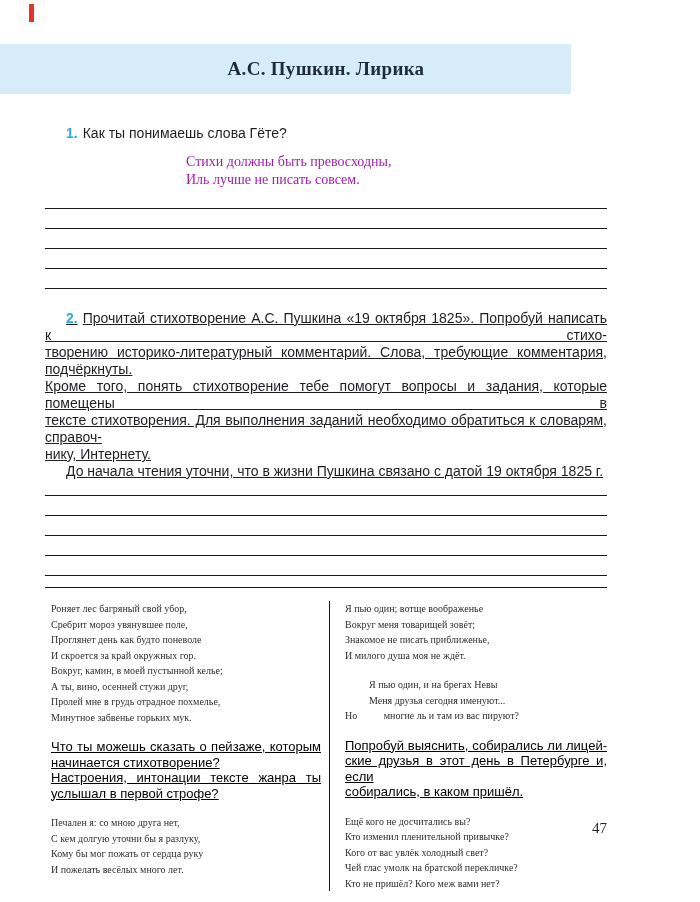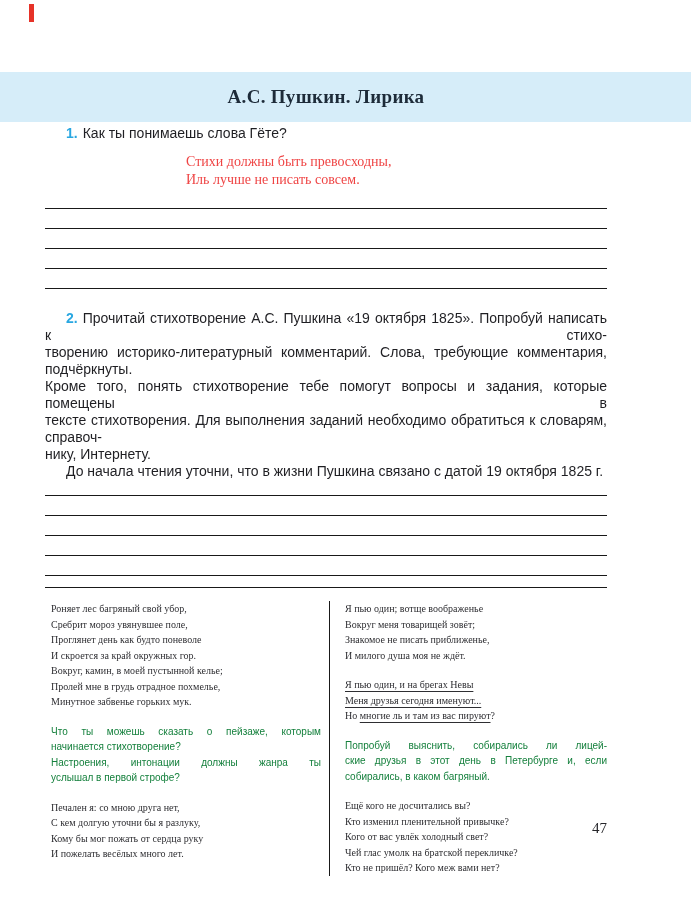--- a/index.html
+++ b/index.html
@@ -2,55 +2,55 @@
 <html><head>
 <meta charset="utf-8">
 <style>
   html,body { margin:0; padding:0; }
   body {
     width:700px; height:902px; position:relative; overflow:hidden;
     background:#ffffff; font-family:"Liberation Sans", sans-serif;
   }
   .corner-mark { position:absolute; left:29px; top:4px; width:5px; height:18px; background:#e63228; }
 
-  .band { position:absolute; top:72px; left:0; width:691px; height:50px; background:#d6edf9; }
+  .band { position:absolute; top:44px; left:0; width:571px; height:50px; background:#d6edf9; }
   .band-inner { position:absolute; left:45px; top:0; width:562px; height:50px;
     display:flex; align-items:center; justify-content:center; }
   .band-title { font-family:"Liberation Serif", serif; font-size:19px; font-weight:bold;
     color:#1d2b39; letter-spacing:.3px; margin:0; }
 
   .content { position:absolute; left:45px; top:112px; width:562px; }
 
   .ex1 { margin-top:12px; font-size:14px; line-height:18px; color:#1f1f23; }
   .indent { text-indent:21px; }
   .num { color:#29a7e1; font-weight:bold; margin-right:5px; }
 
   .quote { margin-top:11px; margin-left:141px; font-family:"Liberation Serif", serif;
-    font-size:14px; line-height:18px; color:#ef4444; }
+    font-size:14px; line-height:18px; color:#a21caf; }
 
   .wlines1 { margin-top:0; }
   .wline { height:19px; border-bottom:1.5px solid #191919; }
 
-  .ex2 { margin-top:21px; font-size:14px; line-height:17px; color:#1f1f23; }
+  .ex2 { margin-top:21px; font-size:14px; line-height:17px; color:#1f1f23;text-decoration:underline; }
   .just { text-align:justify; text-align-last:justify; }
 
   .wlines2 { margin-top:-4px; }
 
   .rule { margin-top:11px; border-top:1.5px solid #191919; height:0; }
 
   .poem { display:flex; align-items:stretch; }
   .col-left { width:284px; box-sizing:border-box; padding:13px 8px 0 6px; }
   .col-divider { border-left:1.5px solid #191919; margin-top:13px; }
   .col-right { flex:1; box-sizing:border-box; padding:13px 0 0 15px; }
 
   .pblock { margin-bottom:14px; }
   .pblock:last-child { margin-bottom:0; }
   .verse-line { font-family:"Liberation Serif", serif; font-size:10px; line-height:15.5px; color:#2e2e32; }
-  .q-line { font-size:10px; line-height:15.5px; color:#15803d; }
-  .ul { text-decoration:underline; text-underline-offset:2.5px; text-decoration-thickness:1px; }
+  .q-line { font-size:13px; line-height:15.5px; color:#000000;text-decoration:underline; }
+  .ul { text-underline-offset:2.5px; text-decoration-thickness:1px;margin-left:24px; }
 
   .pagenum { position:absolute; top:820px; left:45px; width:562px; text-align:right;
     font-family:"Liberation Serif", serif; font-size:15px; color:#26262a; }
 </style>
 </head>
 <body>
 
 <div class="corner-mark"></div>
 
 <div class="band">
@@ -98,27 +98,28 @@
   <div class="rule"></div>
 
   <div class="poem">
     <div class="col-left" id="poem-left">
         <div class="pblock">
           <div class="verse-line">Роняет лес багряный свой убор,</div>
           <div class="verse-line">Сребрит мороз увянувшее поле,</div>
           <div class="verse-line">Проглянет день как будто поневоле</div>
           <div class="verse-line">И скроется за край окружных гор.</div>
           <div class="verse-line">Вокруг, камин, в моей пустынной келье;</div>
+          <div class="verse-line">А ты, вино, осенней стужи друг,</div>
           <div class="verse-line">Пролей мне в грудь отрадное похмелье,</div>
           <div class="verse-line">Минутное забвенье горьких мук.</div>
         </div>
         <div class="pblock">
           <div class="q-line just">Что ты можешь сказать о пейзаже, которым</div>
           <div class="q-line">начинается стихотворение?</div>
-          <div class="q-line just">Настроения, интонации должны жанра ты</div>
+          <div class="q-line just">Настроения, интонации тексте жанра ты</div>
           <div class="q-line">услышал в первой строфе?</div>
         </div>
         <div class="pblock">
           <div class="verse-line">Печален я: со мною друга нет,</div>
           <div class="verse-line">С кем долгую уточни бы я разлуку,</div>
           <div class="verse-line">Кому бы мог пожать от сердца руку</div>
           <div class="verse-line">И пожелать весёлых много лет.</div>
         </div>
       </div>
     <div class="col-divider"></div>
@@ -130,21 +131,21 @@
           <div class="verse-line">И милого душа моя не ждёт.</div>
         </div>
         <div class="pblock">
           <div class="verse-line"><span class="ul">Я пью один, и на брегах Невы</span></div>
           <div class="verse-line"><span class="ul">Меня друзья сегодня именуют...</span></div>
           <div class="verse-line"><span>Но </span><span class="ul">многие ль и там из вас пируют</span><span>?</span></div>
         </div>
         <div class="pblock">
           <div class="q-line just">Попробуй выяснить, собирались ли лицей-</div>
           <div class="q-line just">ские друзья в этот день в Петербурге и, если</div>
-          <div class="q-line">собирались, в каком багряный.</div>
+          <div class="q-line">собирались, в каком пришёл.</div>
         </div>
         <div class="pblock">
           <div class="verse-line">Ещё кого не досчитались вы?</div>
           <div class="verse-line">Кто изменил пленительной привычке?</div>
           <div class="verse-line">Кого от вас увлёк холодный свет?</div>
           <div class="verse-line">Чей глас умолк на братской перекличке?</div>
           <div class="verse-line">Кто не пришёл? Кого меж вами нет?</div>
         </div>
       </div>
   </div>

